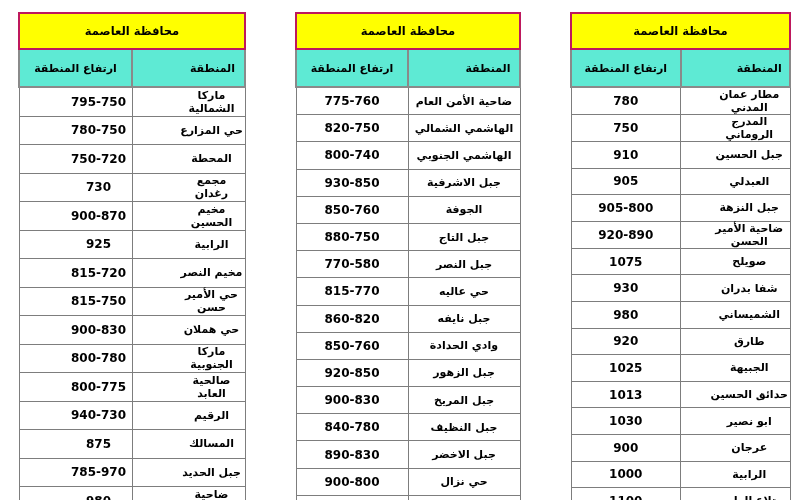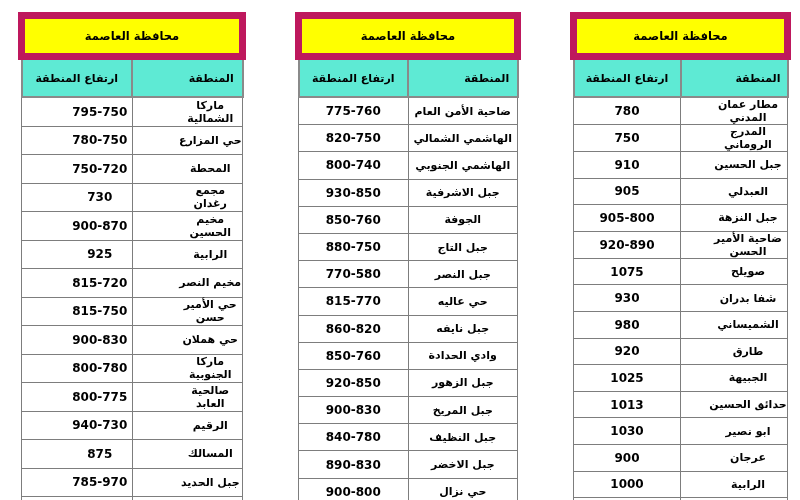--- a/index.html
+++ b/index.html
@@ -50,21 +50,21 @@
     font-weight: bold;
     color: #000000;
     padding: 0;
   }
 
   
   tr.title-row th {
     background: #ffff00;
     height: 34px;
     font-size: 11.5px;
-    border: 7px solid #be185d;
+    border: 2px solid #be185d;
     letter-spacing: 0px;
   }
 
   
   tr.head-row th {
     background: #5eead4;
     height: 36px;
     font-size: 11px;
     border: 2px solid #8a8a8a;
   }

